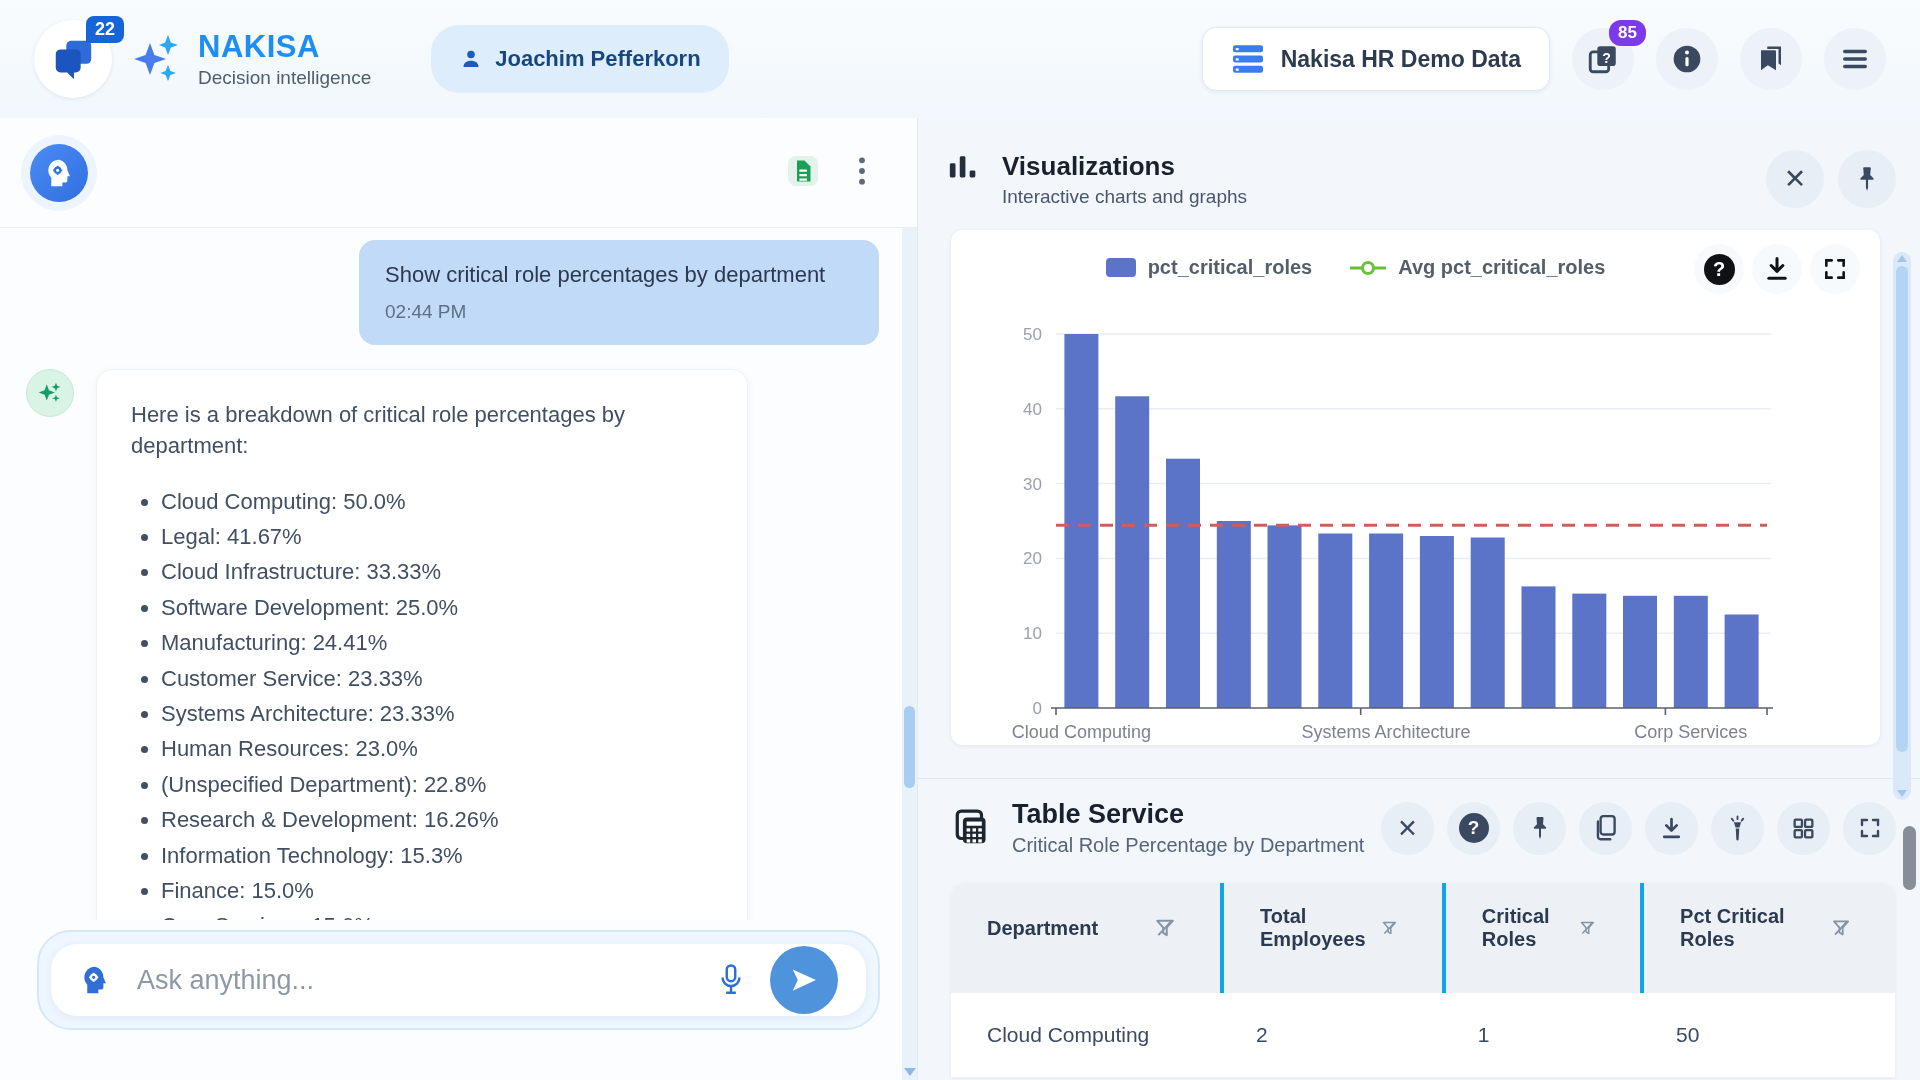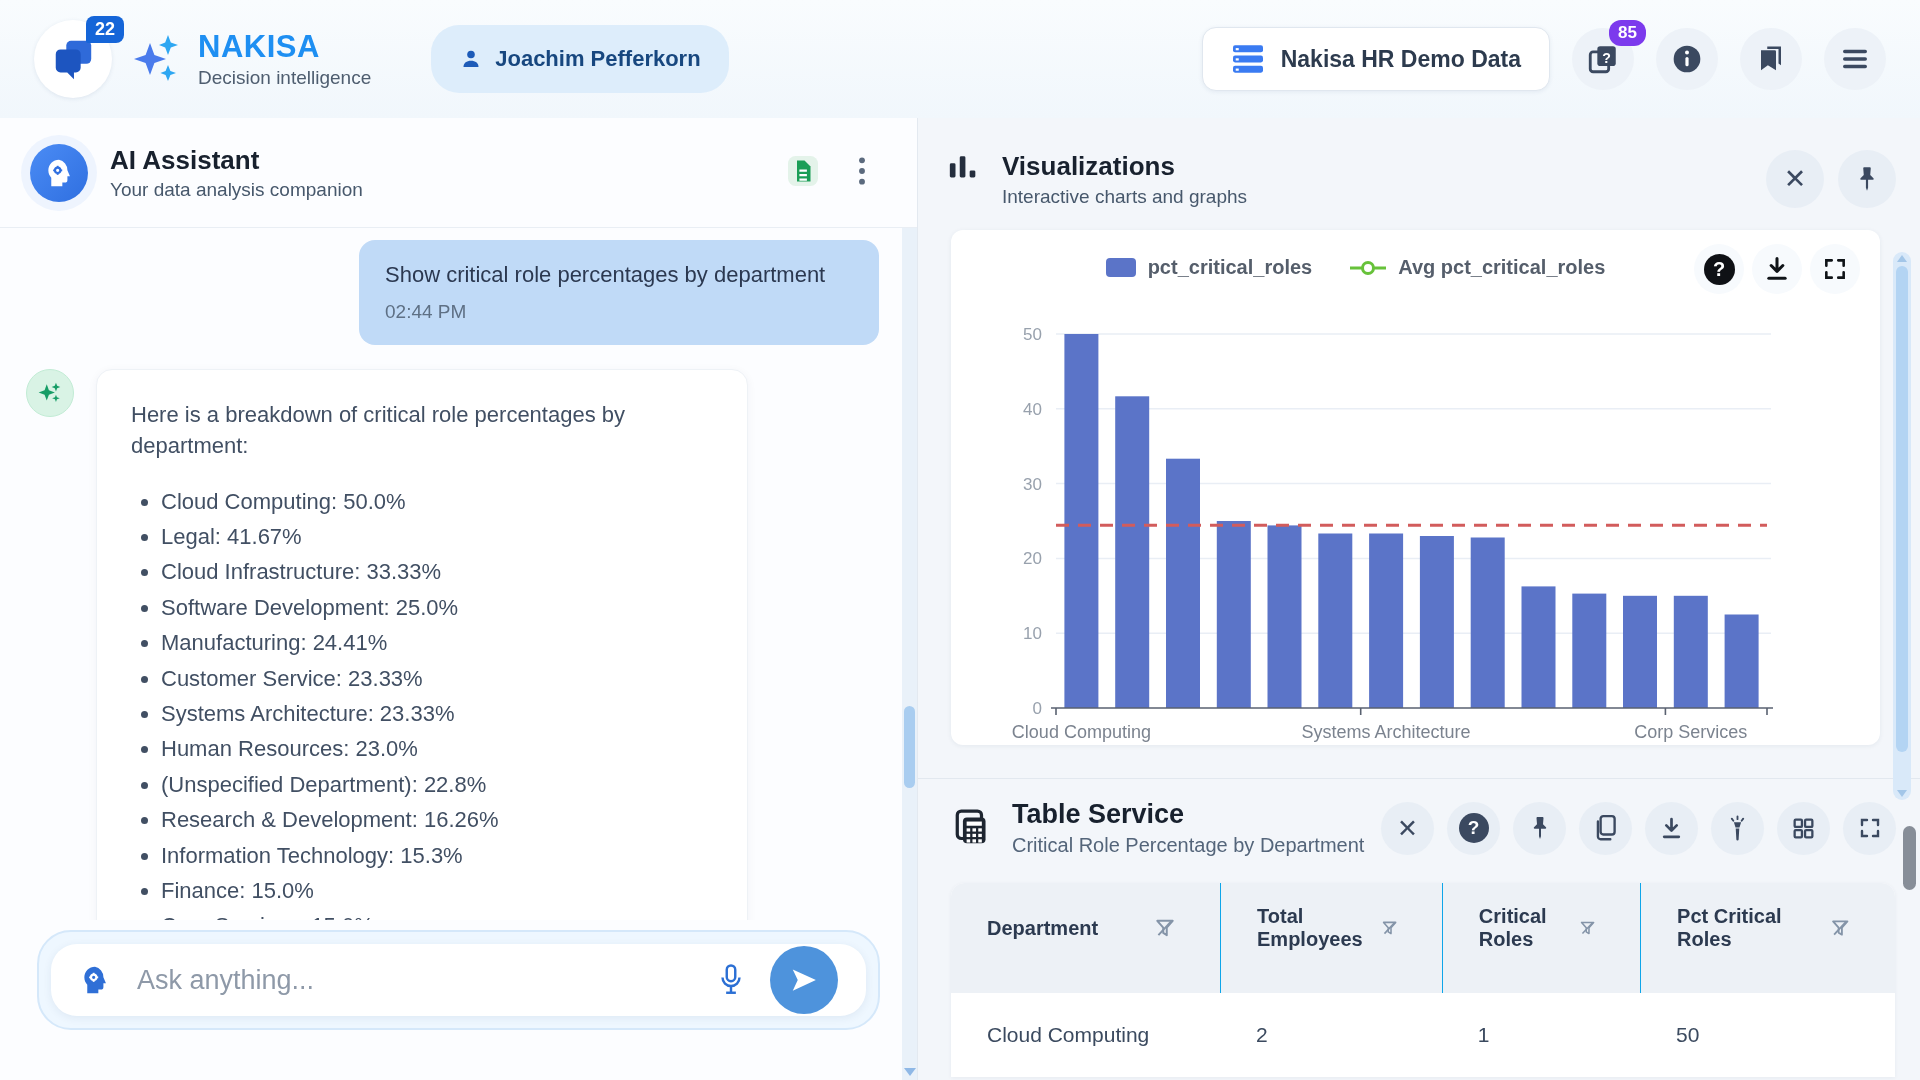--- a/index.html
+++ b/index.html
@@ -120,21 +120,21 @@
   .table-sub { font-size:20px; color:#54657a; margin-top:4px; }
   .table-actions { margin-left:auto; display:flex; gap:13px; }
   .table-actions .round-btn { width:53px; height:53px; }
 
   .table-card { margin:26px 25px 0 33px; background:#fff; border-radius:14px 14px 0 0;
     overflow:hidden; box-shadow:0 1px 4px rgba(30,50,90,.06); }
   .tgrid { display:grid; grid-template-columns:28.5% 23.5% 21% 27%; }
   .thead-row { background:#edf1f6; }
   .th-cell { display:flex; align-items:center; justify-content:space-between;
     padding:22px 44px 42px 36px; font-size:20px; font-weight:600; color:#2c3a50; }
-  .th-cell + .th-cell { border-left:1px solid #0ea5e9;justify-content:center; }
+  .th-cell + .th-cell { border-left:4px solid #0ea5e9;justify-content:center; }
   .td-cell { padding:30px 36px; font-size:21px; color:#3b4a5f; background:#fff; }
   .table-scroll-thumb { position:absolute; right:4px; top:708px; width:13px; height:64px;
     background:#878e98; border-radius:7px; cursor:grab; }
 </style>
 </head>
 <body>
 
 <header class="app-header">
   <div class="logo-wrap">
     <svg width="46" height="46" viewBox="0 0 24 24">
@@ -209,24 +209,20 @@
         <svg width="32" height="32" viewBox="0 0 24 24">
           <path d="M12 2a8 8 0 0 0-8 8c0 2.6 1.1 4.4 2.2 5.6V22h8.3v-2.8h1.8a2 2 0 0 0 2-2v-2.7h1.9l-1.9-4.6A8 8 0 0 0 12 2z" fill="#fff"></path>
           <circle cx="11" cy="10" r="2" fill="none" stroke="#2f6fe0" stroke-width="1.6"></circle>
           <g stroke="#2f6fe0" stroke-width="1.4">
             <line x1="11" y1="6.6" x2="11" y2="8"></line>
               <line x1="11" y1="12" x2="11" y2="13.4"></line>
             <line x1="7.6" y1="10" x2="9" y2="10"></line>
               <line x1="13" y1="10" x2="14.4" y2="10"></line>
           </g>
         </svg>
-      </div>
-      <div class="chat-titles">
-        <div class="chat-title">AI Assistant</div>
-        <div class="chat-sub">Your data analysis companion</div>
       </div>
       <div class="chat-header-actions">
         <span style="cursor:pointer;">
           <svg width="36" height="36" viewBox="0 0 24 24">
             <rect x="2" y="2" width="20" height="20" rx="5" fill="#e4f3ea"></rect>
             <path d="M8 5h5l4 4v10H8z" fill="#1b9e57"></path>
             <rect x="9.6" y="11" width="5" height="1.5" fill="#fff"></rect>
             <rect x="9.6" y="14" width="5" height="1.5" fill="#fff"></rect>
             <rect x="9.6" y="17" width="5" height="1.5" fill="#fff"></rect>
           </svg>

